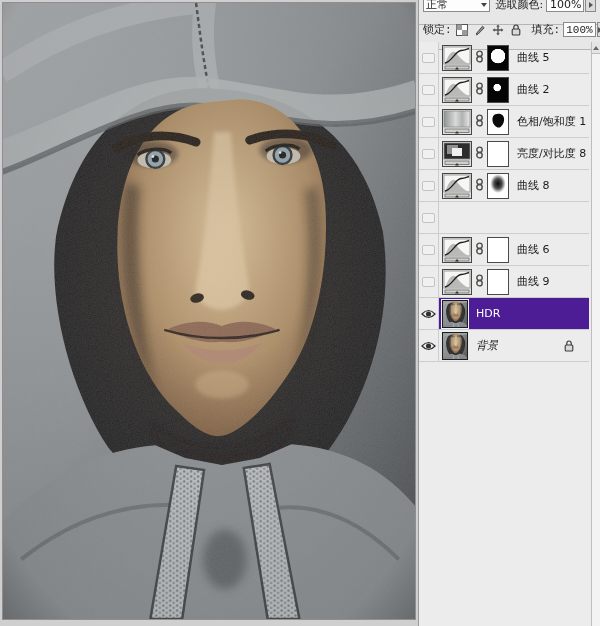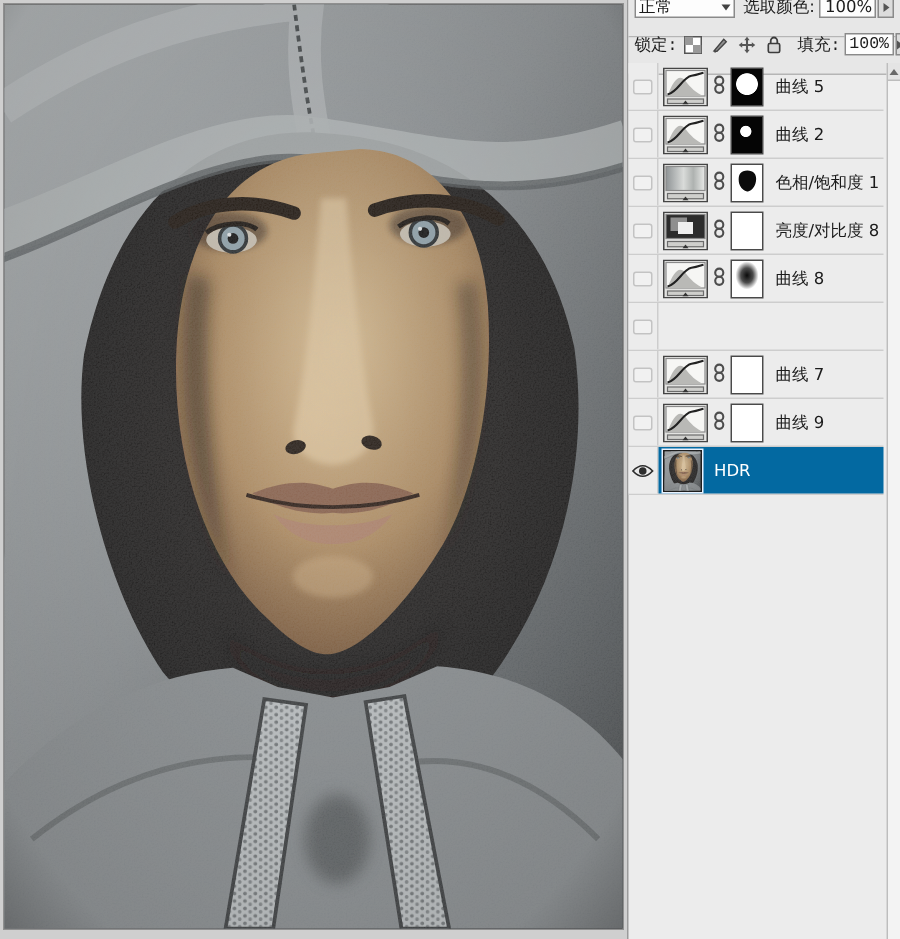--- a/index.html
+++ b/index.html
@@ -25,21 +25,21 @@
   .lbl { margin-right:3px; white-space:nowrap; }
   .lock-icons { display:flex; gap:3px; margin-right:8px; }
   .lock-btn { width:15px; height:15px; display:flex; align-items:center; justify-content:center; }
 
   
   .layer-list { position:absolute; left:0; top:42px; right:0; bottom:0; }
   .layer-row { display:flex; align-items:stretch; height:32px; border-bottom:1px solid #cdcdcd; margin-right:11px; }
   .eye-cell { width:20px; flex:0 0 20px; border-right:1px solid #cdcdcd; display:flex; align-items:center; justify-content:center; background:#ececec; }
   .eye-well { width:13px; height:10px; border:1px solid #c3c3c3; border-radius:2px; background:#f1f1f1; }
   .row-body { flex:1; display:flex; align-items:center; padding:0 3px; gap:3px; }
-  .layer-row.selected .row-body { background:#0369a1; }
+  .layer-row.selected .row-body { background:#4c1d95; }
   .layer-row.selected .layer-name { color:#fff; }
   .thumb { width:30px; height:26px; flex:0 0 30px; }
   .thumb svg { display:block; width:100%; height:100%; }
   .photo-thumb { width:26px; height:28px; flex:0 0 26px; border:1px solid #1d1d1d; background:#555; }
   .selected .photo-thumb { box-shadow:0 0 0 1px #e8f2ff; }
   .photo-thumb svg { display:block; width:100%; height:100%; }
   .link-icon { width:9px; flex:0 0 9px; }
   .mask { width:22px; height:26px; flex:0 0 22px; border:1px solid #4a4a4a; background:#fff; }
   .mask.black-circle { background:radial-gradient(circle at 50% 42%, #fff 0 7px, #050505 7.5px); }
   .mask.black-dot    { background:radial-gradient(circle at 46% 40%, #fff 0 3.5px, #050505 4px); }
@@ -379,21 +379,21 @@
         <div class="row-body">
           <span class="thumb">
               <svg>
                 <use href="#icon-curves"></use>
               </svg>
             </span>
           <span class="link-icon"><svg width="9" height="13">
                 <use href="#icon-link"></use>
               </svg></span>
           <span class="mask"></span>
-          <span class="layer-name">曲线 7</span>
+          <span class="layer-name">曲线 6</span>
         </div>
       </div>
 
       <div class="layer-row">
         <div class="eye-cell">
             <span class="eye-well"></span>
           </div>
         <div class="row-body">
           <span class="thumb">
               <svg>
@@ -418,20 +418,40 @@
         <div class="row-body">
           <span class="photo-thumb">
               <svg viewBox="0 0 418 620" preserveAspectRatio="xMidYMid slice">
                 <use href="#portrait"></use>
               </svg>
             </span>
           <span class="layer-name">HDR</span>
         </div>
       </div>
 
+      <div class="layer-row">
+        <div class="eye-cell">
+            <svg width="15" height="10">
+              <use href="#icon-eye"></use>
+            </svg>
+          </div>
+        <div class="row-body">
+          <span class="photo-thumb">
+              <svg viewBox="0 0 418 620" preserveAspectRatio="xMidYMid slice">
+                <use href="#portrait"></use>
+              </svg>
+            </span>
+          <span class="layer-name italic">背景</span>
+          <span class="row-lock">
+              <svg width="10" height="12">
+                <use href="#icon-padlock"></use>
+              </svg>
+            </span>
+        </div>
+      </div>
 
     </div>
 
     <div class="scrollbar">
       <div class="scroll-up">
           <span class="tri"></span>
         </div>
     </div>
 
   </div>

